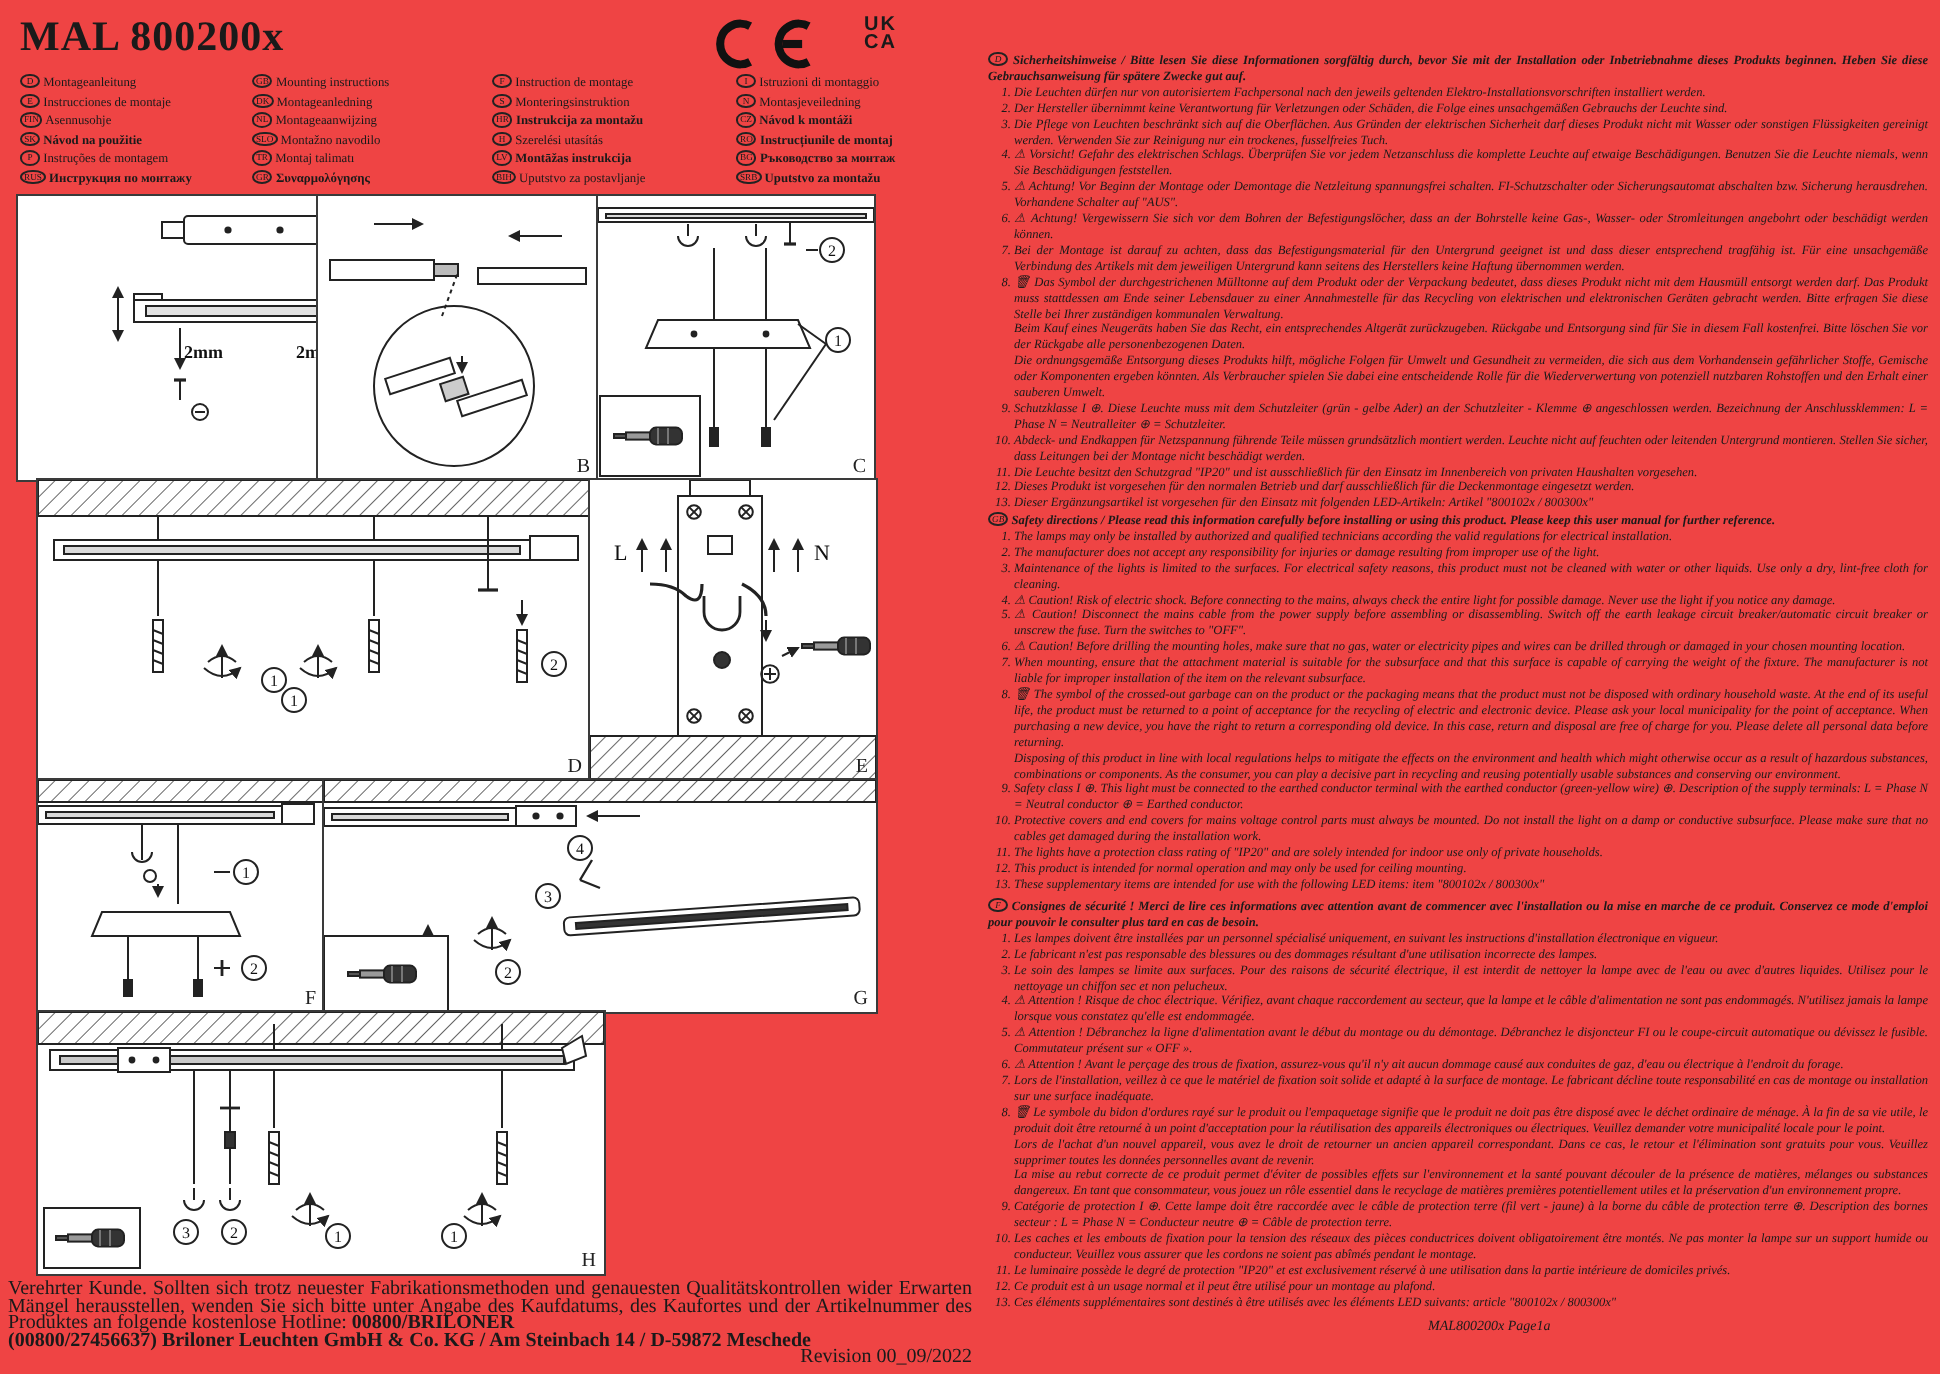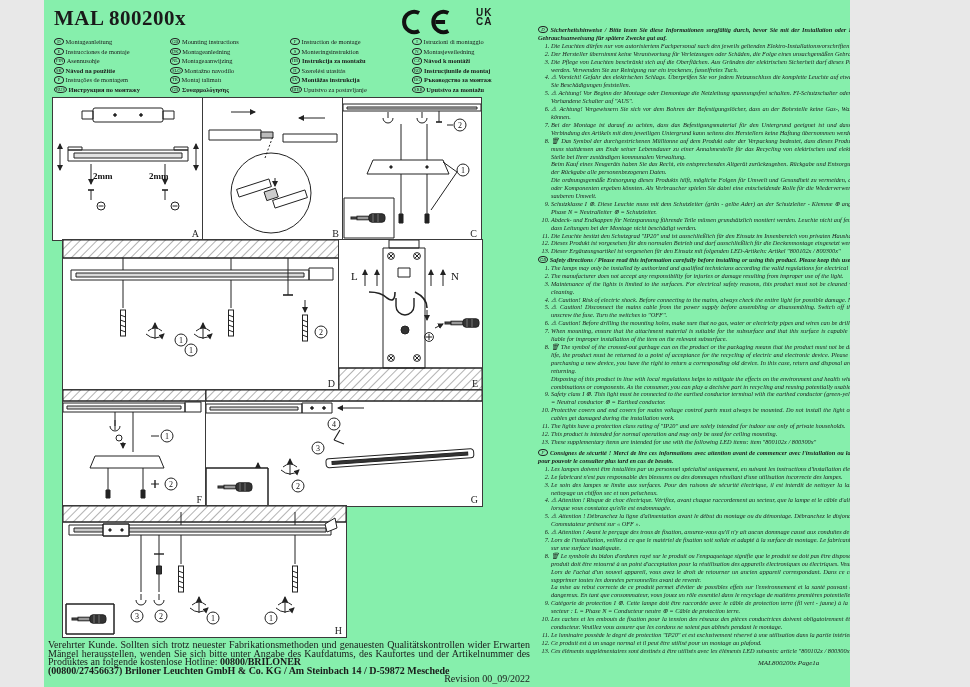--- a/index.html
+++ b/index.html
@@ -1,17 +1,17 @@
 <!DOCTYPE html>
 <html><head>
 <meta charset="utf-8">
 <style>
   html,body{margin:0;padding:0;background:#e8e8e8;}
-  .sheet{position:relative;width:806px;height:687px;background:#86efac;overflow:hidden;
-         font-family:"Liberation Serif", serif;color:#1a1a1a;margin-left:44px;}
+  .sheet{position:relative;width:970px;height:687px;background:#ef4444;overflow:hidden;
+         font-family:"Liberation Serif", serif;color:#1a1a1a;}
   
   .lpage{position:absolute;left:0;top:0;width:490px;height:687px;}
   .title{position:absolute;left:10px;top:6px;font-size:21px;font-weight:bold;letter-spacing:.5px;}
   .ce{position:absolute;left:358px;top:9px;}
   .ukca{position:absolute;left:432px;top:8px;font-family:Liberation Sans, sans-serif;
         font-weight:bold;font-size:10px;line-height:9px;letter-spacing:1px;}
   .langgrid{position:absolute;left:10px;top:37px;width:472px;display:grid;
             grid-template-columns:116px 120px 122px 114px;grid-template-rows:repeat(6,9.6px);
             grid-auto-flow:column;font-size:6.4px;line-height:9.6px;}
   .langitem{white-space:nowrap;overflow:hidden;}
@@ -136,21 +136,21 @@
 
         <div class="langitem b"><span class="oval">CZ</span> <span>Návod k montáži</span></div>
 
         <div class="langitem b"><span class="oval">RO</span> <span>Instrucțiunile de montaj</span></div>
 
         <div class="langitem b"><span class="oval">BG</span> <span>Ръководство за монтаж</span></div>
 
         <div class="langitem b"><span class="oval">SRB</span> <span>Uputstvo za montažu</span></div>
       </div>
 
-    <div class="panel" style="left:8px;top:97px;width:150px;height:142px;">
+    <div class="panel" style="left:8px;top:97px;width:150px;height:142px;padding-left:43px;">
       <svg class="draw" viewBox="0 0 150 142" stroke="#222" fill="none" stroke-width="1">
         <rect x="40" y="10" width="70" height="14" rx="2"></rect>
         <rect x="29" y="13" width="11" height="8"></rect>
           <rect x="110" y="13" width="11" height="8"></rect>
         <circle cx="62" cy="17" r="1.3" fill="#222"></circle>
           <circle cx="88" cy="17" r="1.3" fill="#222"></circle>
         <rect x="15" y="52" width="120" height="11"></rect>
         <rect x="21" y="55" width="108" height="5" fill="#e2e2e2"></rect>
         <rect x="15" y="49" width="14" height="3"></rect>
           <rect x="121" y="49" width="14" height="3"></rect>

